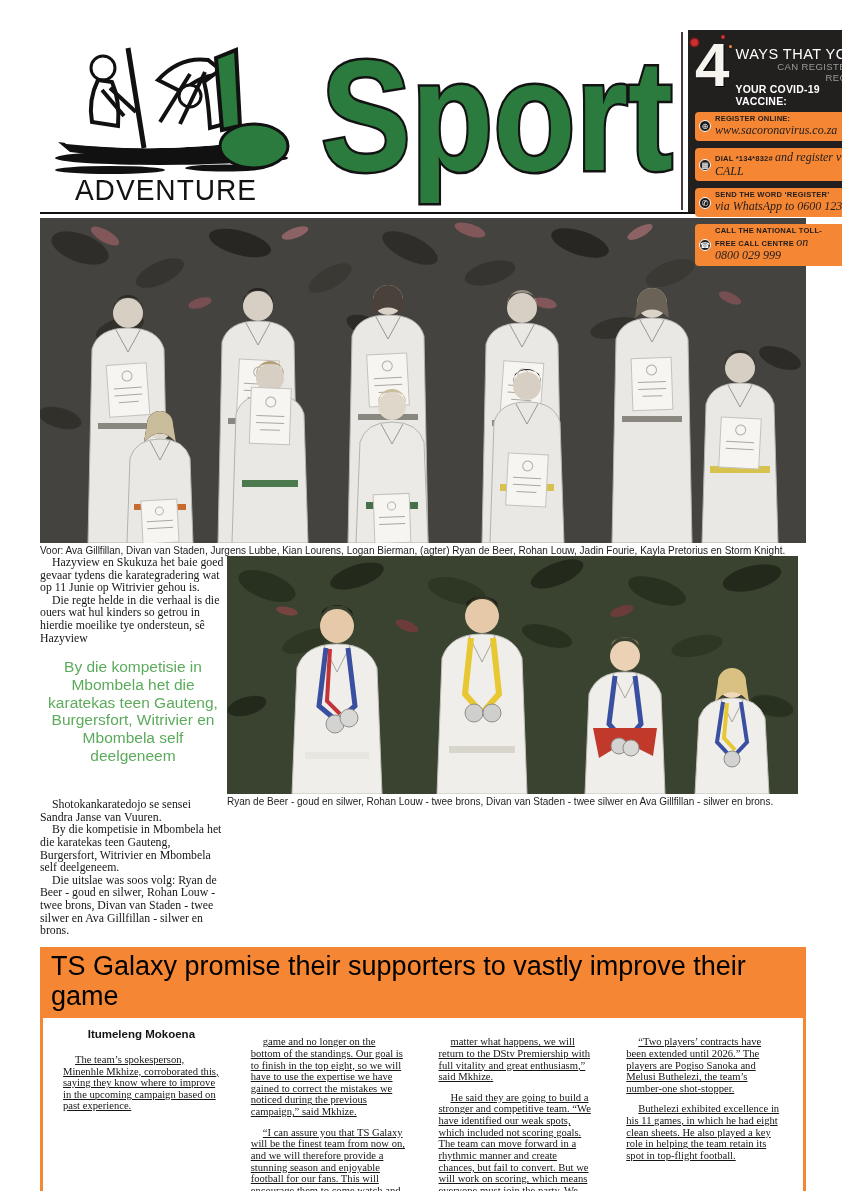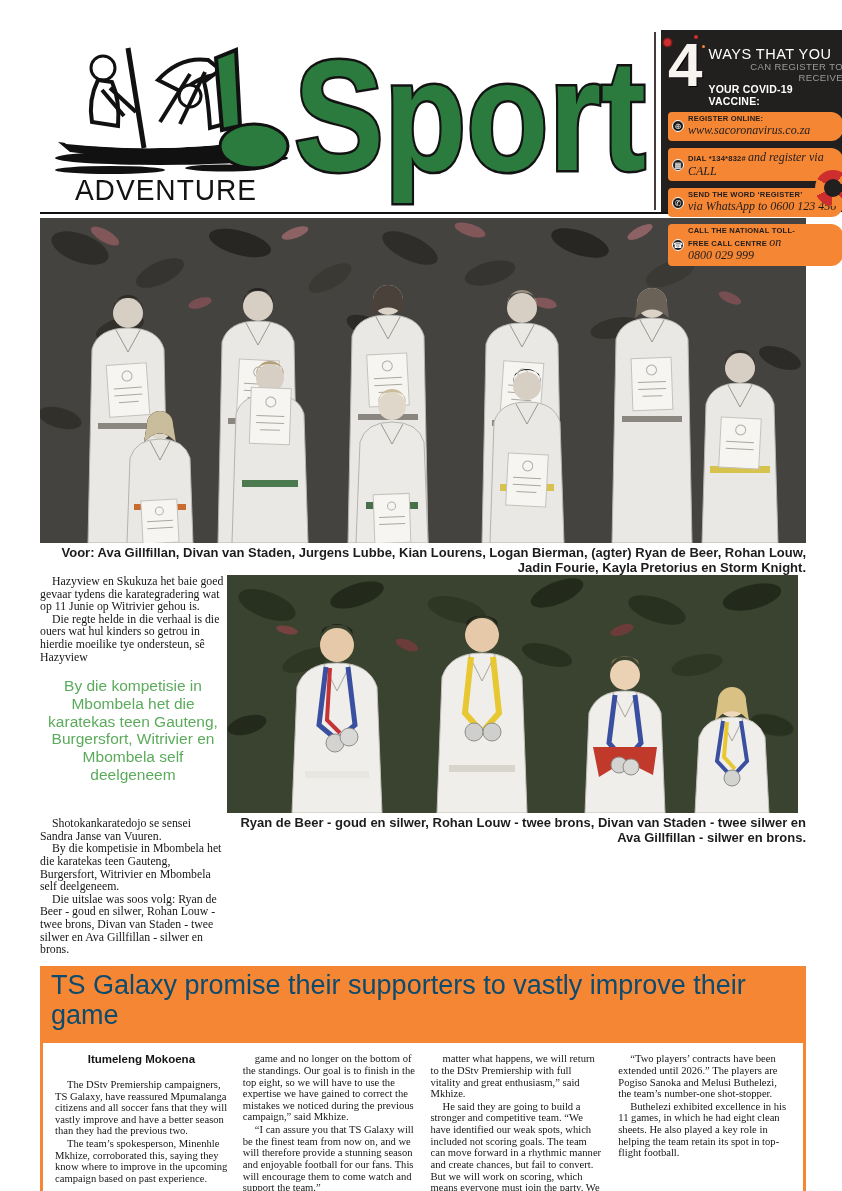--- a/index.html
+++ b/index.html
@@ -12,21 +12,21 @@
   .content { position:absolute; left:40px; top:30px; width:766px; }
 
   
   .masthead { display:flex; height:184px; border-bottom:2px solid #111; }
   .canoe-block { width:252px; position:relative; flex:none; }
   .canoe-block svg { display:block; }
   .adventure {
     font-size:29px; letter-spacing:1px; color:#131313; text-align:center;
     margin-top:-6px; transform:scaleX(.97);
   }
-  .sport-wrap { flex:1; overflow:visible; margin-top:2px; }
+  .sport-wrap { flex:1; overflow:visible; margin-top:2px;margin-left:27px; }
   .mast-divider { width:2px; background:#4a3a3a; margin:2px 5px 2px 2px; flex:none; }
 
   .vaccine { width:188px; flex:none; background:#221f1f; position:relative; padding:7px 6px 6px 7px; }
   .vp-top { display:flex; align-items:flex-start; margin-bottom:5px; }
   .vp-num { position:relative; font-size:62px; line-height:.85; font-weight:bold; color:#f7f3ee;
             text-shadow:1px 1px 0 #000; padding:2px 6px 0 0; }
   .virus-dot { position:absolute; border-radius:50%; background:#cf2e2e; }
   .vd1 { width:7px; height:7px; left:-4px; top:2px; box-shadow:0 0 0 1.5px #7c1d1d; }
   .vd2 { width:4px; height:4px; left:26px; top:-2px; }
   .vd3 { width:3px; height:3px; left:34px; top:8px; background:#f58634; }
@@ -52,21 +52,21 @@
       #cf2e2e 90deg 140deg,#f58634 140deg 185deg,#cf2e2e 185deg 245deg,
       #f58634 245deg 300deg,#cf2e2e 300deg 360deg);
   }
   .c-logo::after { content:""; position:absolute; left:9px; top:9px; width:18px; height:18px;
     border-radius:50%; background:#221f1f; }
   .c-logo::before { content:""; position:absolute; right:-1px; top:14px; width:14px; height:8px;
     background:#221f1f; }
 
   
   .photo { display:block; width:766px; }
-  .caption { font-size:13px; font-weight:bold; color:#1c1c1c; margin:2px 0 0 0;text-align:right; }
+  .caption { font-size:10px; font-weight:normal; color:#1c1c1c; margin:2px 0 0 0; }
 
   
   .headline1 {
     font-size:48px; color:#0d0d0d; letter-spacing:0; white-space:nowrap;
     margin:8px 0 6px 0; transform:scaleX(1.0); line-height:1.02;
   }
 
   
   .mainrow { display:flex; gap:1px; align-items:flex-start; }
   .leftcol { width:186px; flex:none; font-family:"Liberation Serif", serif;
@@ -74,27 +74,27 @@
   .leftcol p { margin:0; text-indent:12px; }
   .pullquote {
     color:#5cab5c; font-family:"Liberation Sans", sans-serif; font-size:15.5px;
     line-height:1.14; text-align:center; margin:14px 0 34px 0;
   }
   .photo2block { flex:1; }
   .photo2 { display:block; width:571px; }
 
   
   .orangebox { margin-top:10px; border:3px solid #f58634; background:#fff; }
-  .oband { background:#f58634; color:#0c4a6e; font-size:27px; padding:2px 8px 13px 8px; line-height:1.1; }
+  .oband { background:#f58634; color:#000000; font-size:27px; padding:2px 8px 7px 8px; line-height:1.1; }
   .ocols { display:flex; gap:13px; padding:9px 11px 12px 11px;
            font-family:"Liberation Serif", serif; font-size:10.6px; line-height:1.1; color:#151515; }
   .ocol { flex:1; min-width:0; }
   .byline { font-family:"Liberation Sans", sans-serif; font-weight:bold; font-size:11.5px;
             text-align:center; margin:1px 0 13px 0; }
-  .ocol p { margin:1px; text-indent:12px; }
+  .ocol p { margin:9px; text-indent:12px;text-decoration:underline; }
 </style>
 </head>
 <body>
 
 <div class="page">
   <div class="content">
 
     <div class="masthead">
       <div class="canoe-block">
         <svg width="252" height="150" viewBox="0 0 252 150">
@@ -441,21 +441,20 @@
         </svg>
         <div class="caption">Ryan de Beer - goud en silwer,  Rohan Louw - twee brons, Divan van Staden - twee silwer en Ava Gillfillan - silwer en brons.</div>
       </div>
     </div>
 
     <div class="orangebox">
       <div class="oband">TS Galaxy promise their supporters to vastly improve their game</div>
       <div class="ocols">
         <div class="ocol">
           <div class="byline">Itumeleng Mokoena</div>
-          <p>The DStv Premiership campaigners, TS Galaxy, have reassured Mpumalanga citizens and all soccer fans that they will vastly improve and have a better season than they had the previous two.</p>
           <p>The team’s spokesperson, Minenhle Mkhize, corroborated this, saying they know where to improve in the upcoming campaign based on past experience.</p>
 
         </div>
         <div class="ocol">
           <p>game and no longer on the bottom of the standings. Our goal is to finish in the top eight, so we will have to use the expertise we have gained to correct the mistakes we noticed during the previous campaign,” said Mkhize.</p>
           <p>“I can assure you that TS Galaxy will be the finest team from now on, and we will therefore provide a stunning season and enjoyable football for our fans. This will encourage them to come watch and support the team.”</p>
 
         </div>
         <div class="ocol">
           <p>matter what happens, we will return to the DStv Premiership with full vitality and great enthusiasm,” said Mkhize.</p>

